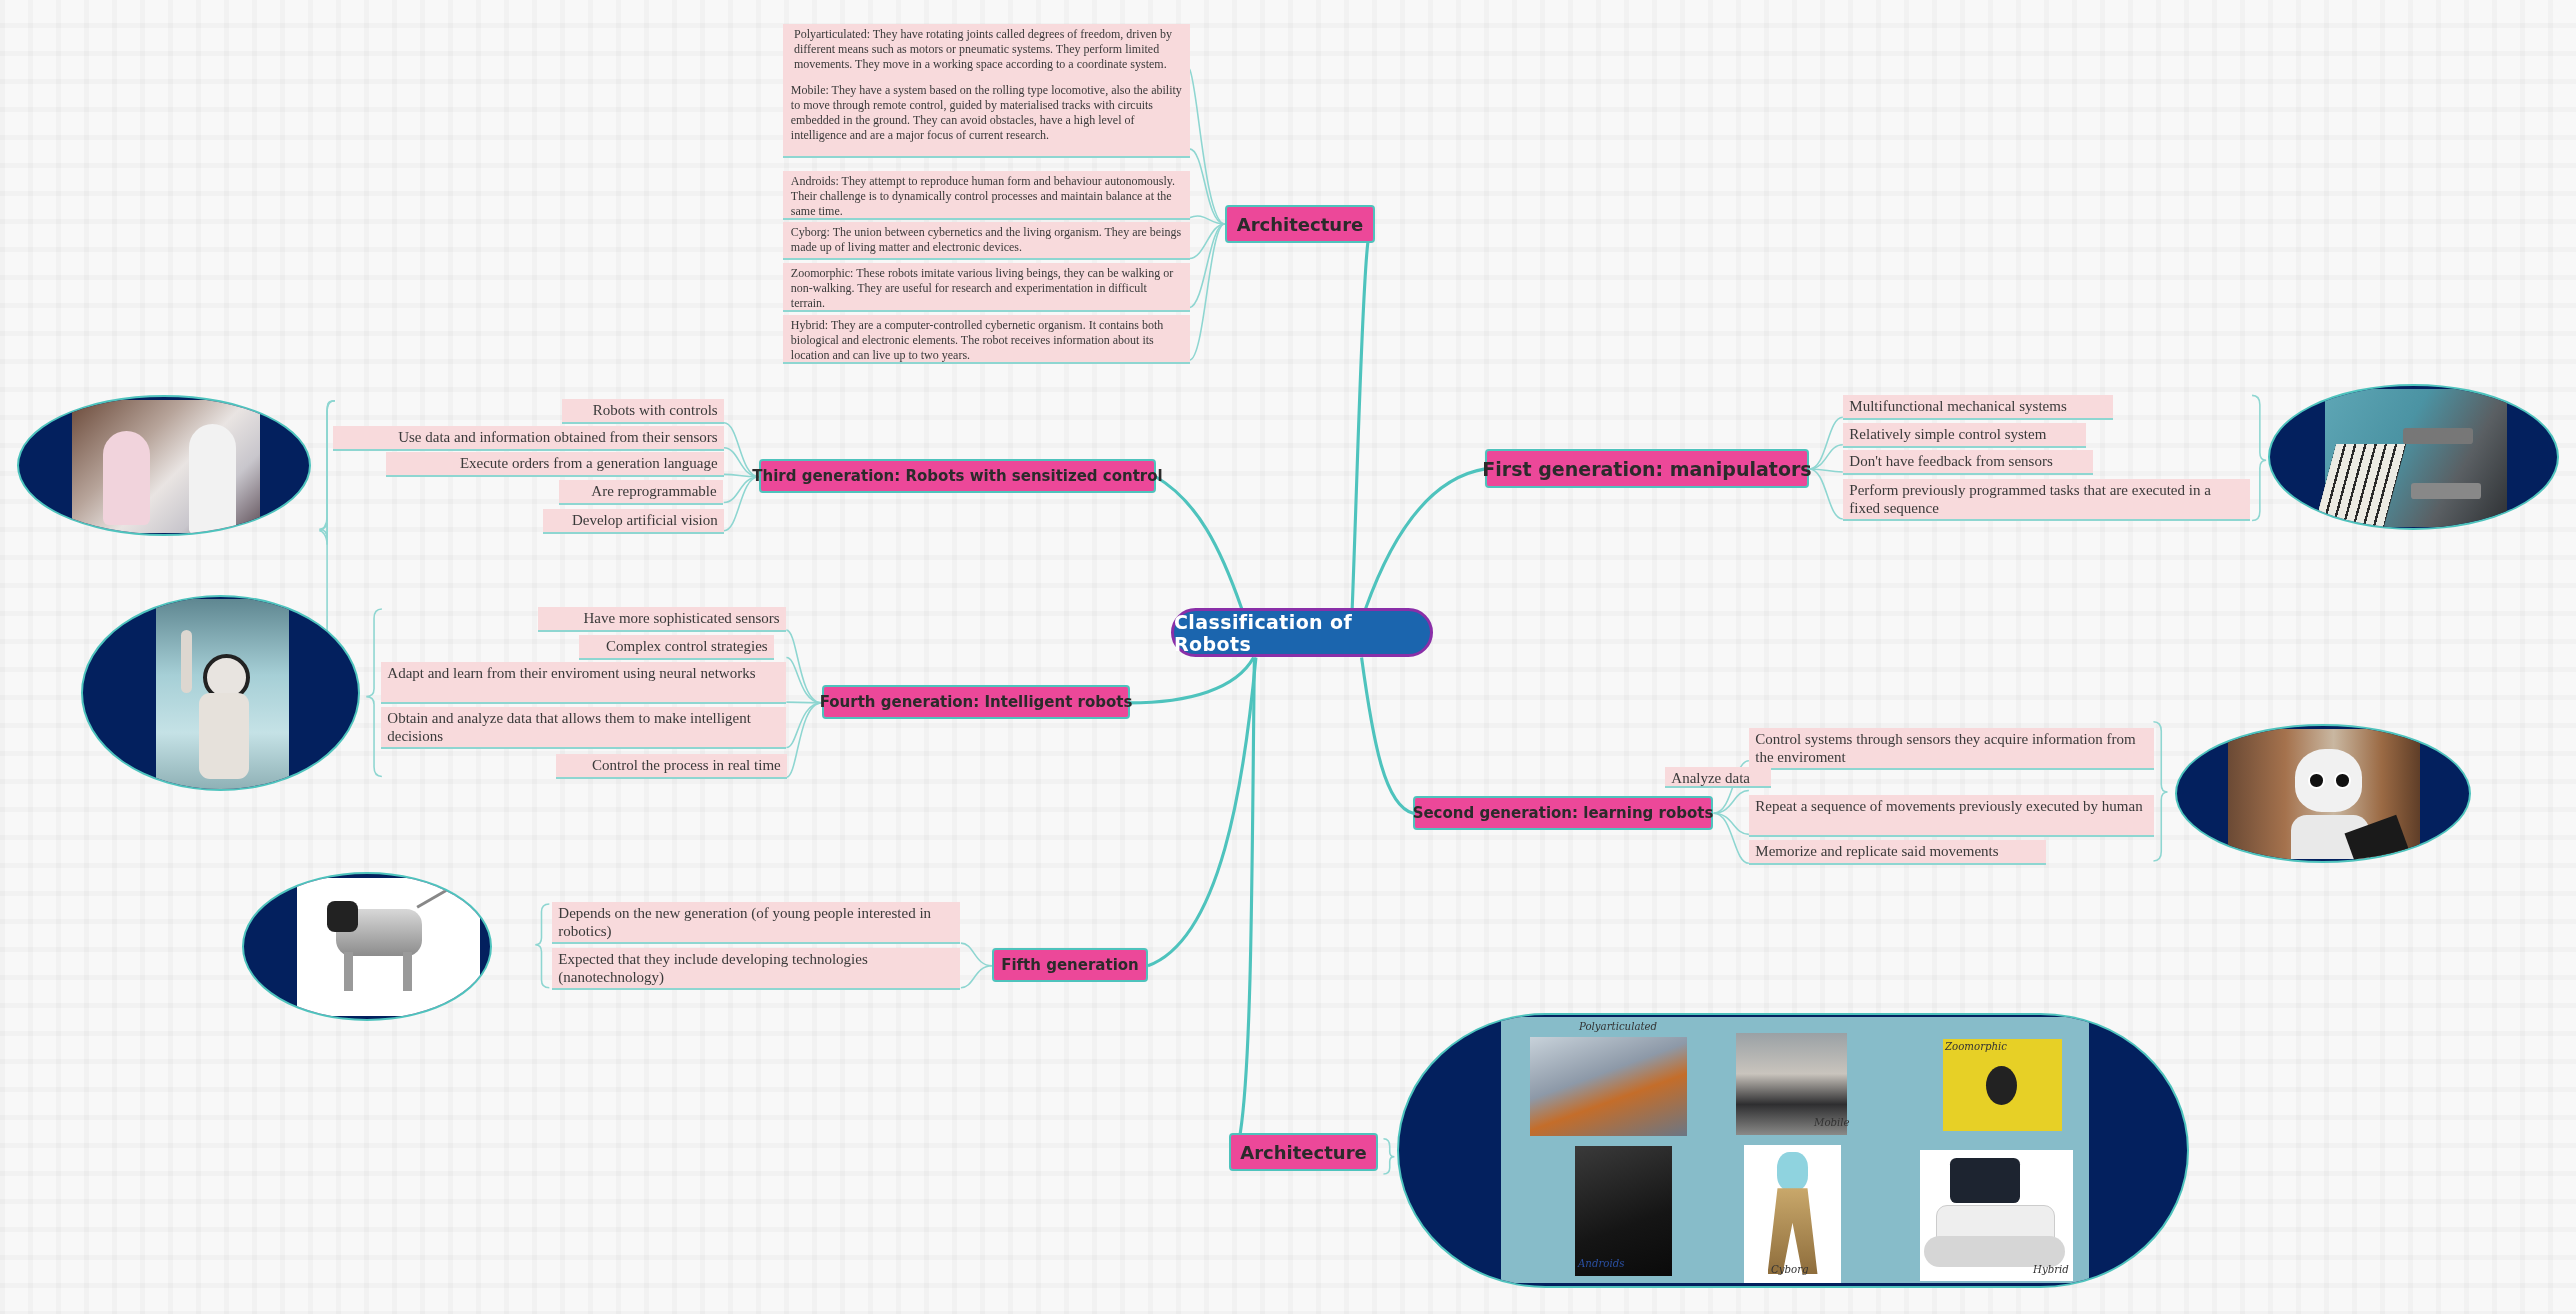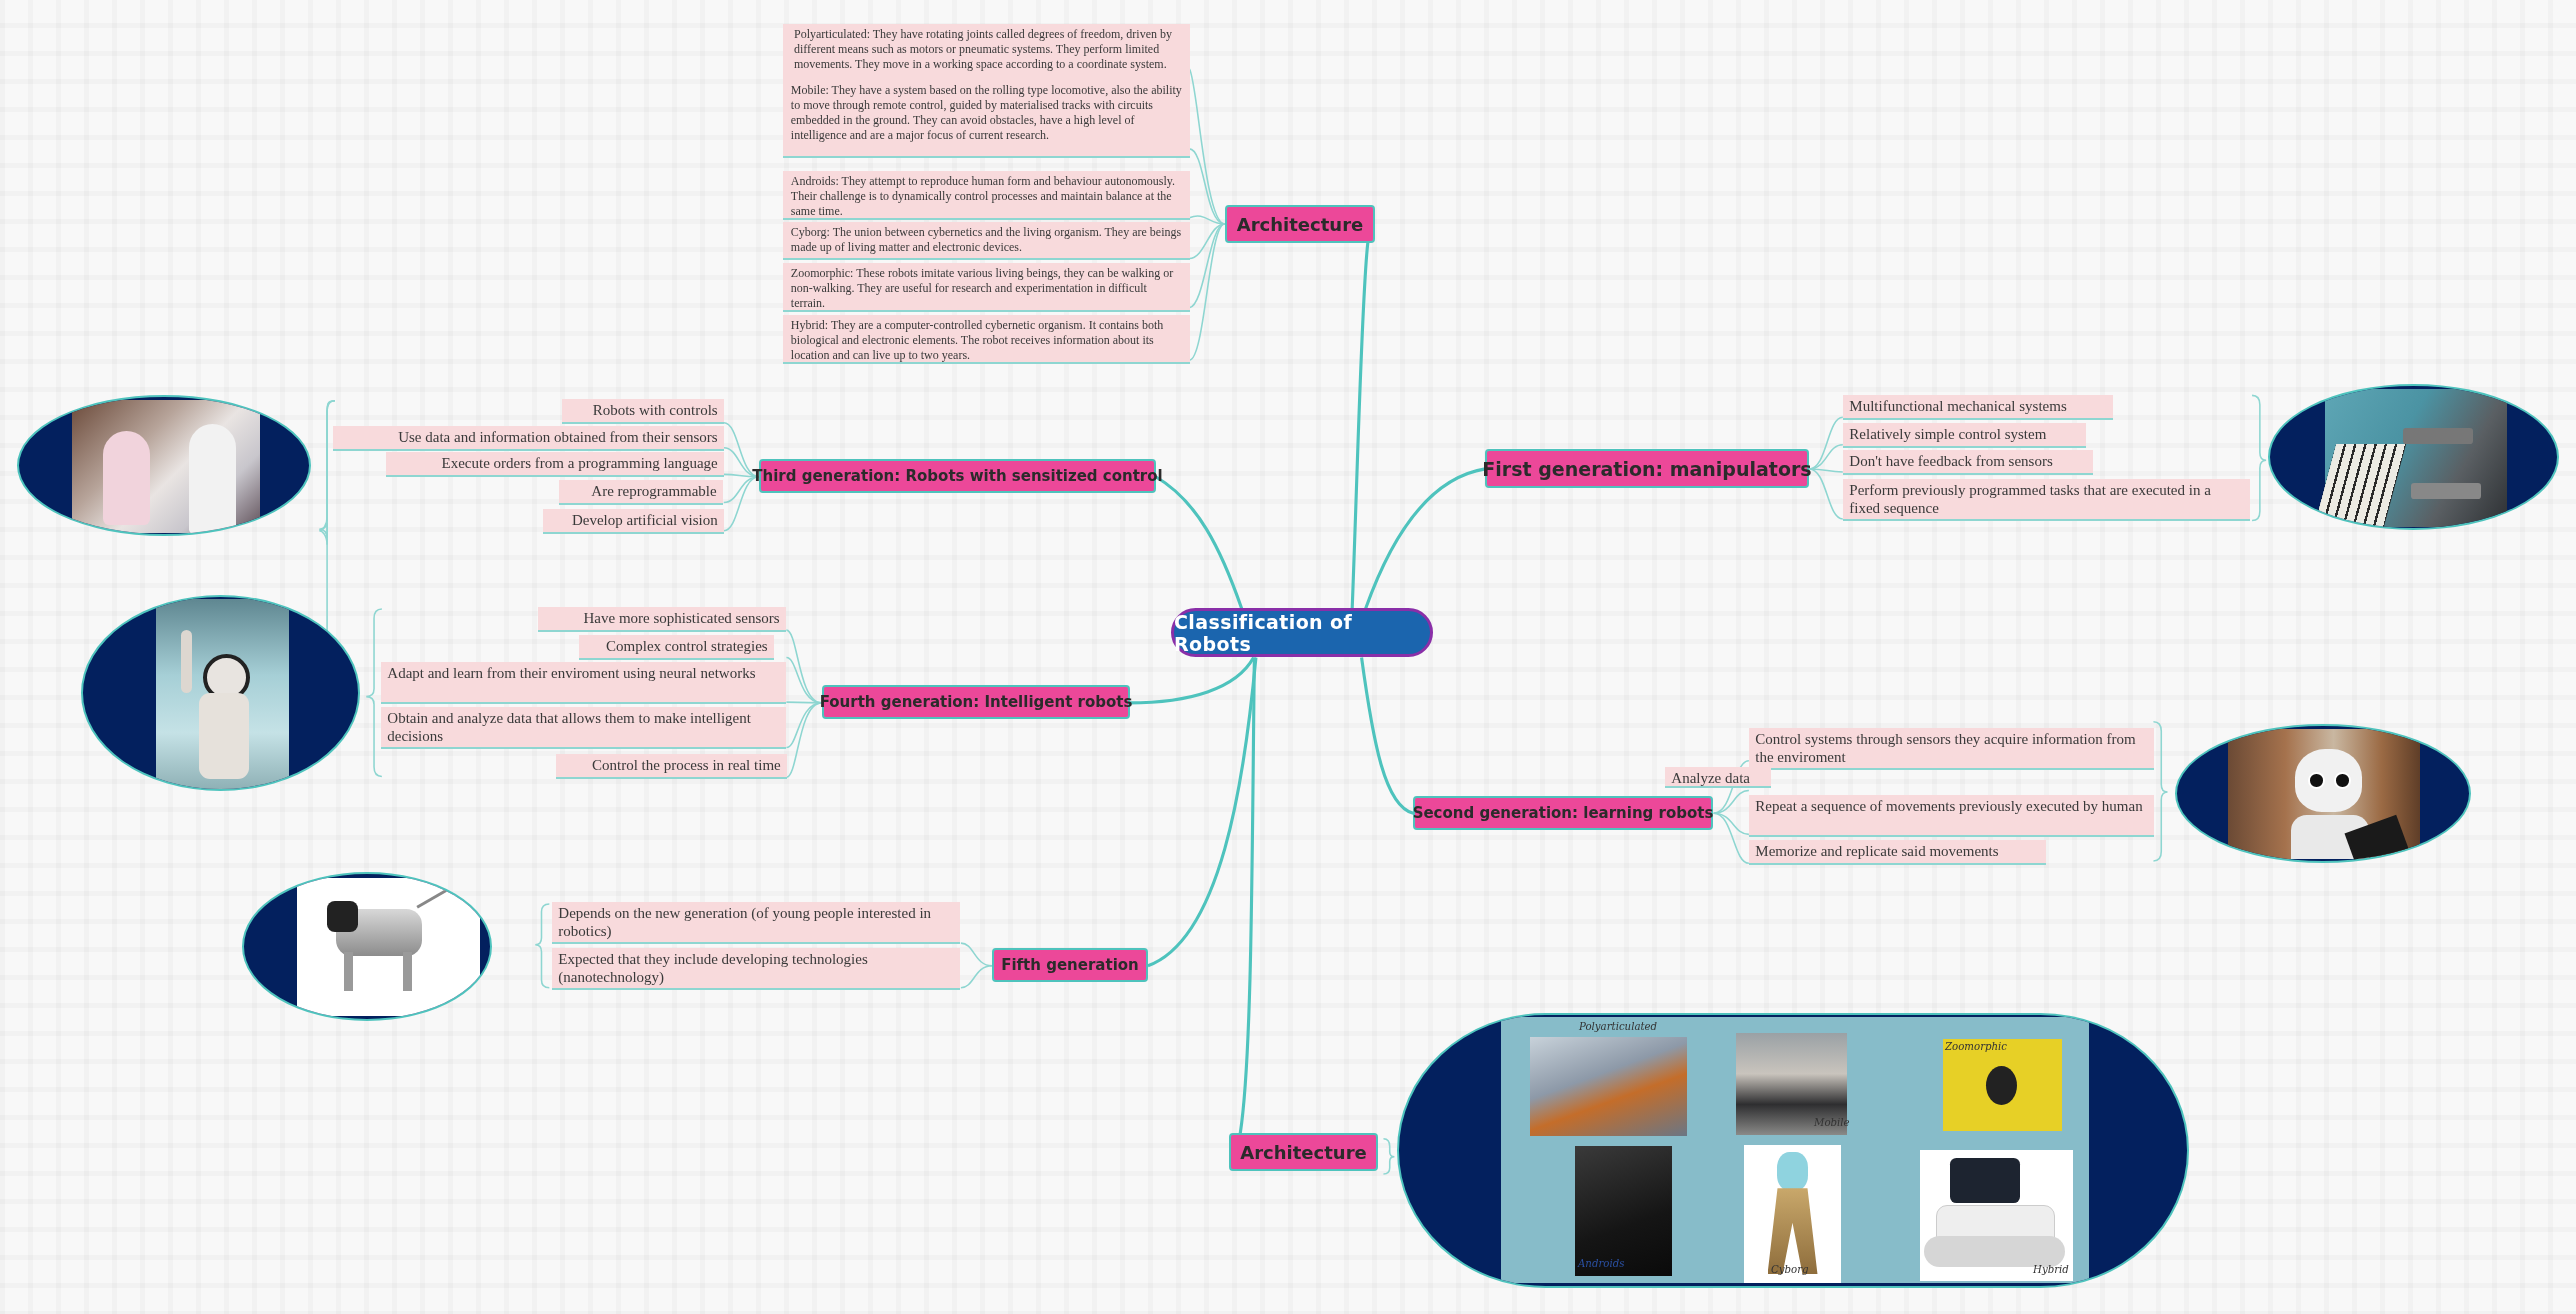--- a/index.html
+++ b/index.html
@@ -113,21 +113,21 @@
 <div class="leaf small" style="left:783px;top:171px;width:407px;height:49px;">Androids: They attempt to reproduce human form and behaviour autonomously. Their challenge is to dynamically control processes and maintain balance at the same time.</div>
 <div class="leaf small" style="left:783px;top:222px;width:407px;height:38px;font-family:Liberation Serif, serif;">Cyborg: The union between cybernetics and the living organism. They are beings made up of living matter and electronic devices.</div>
 <div class="leaf small" style="left:783px;top:263px;width:407px;height:49px;">Zoomorphic: These robots imitate various living beings, they can be walking or non-walking. They are useful for research and experimentation in difficult terrain.</div>
 <div class="leaf small" style="left:783px;top:315px;width:407px;height:49px;">Hybrid: They are a computer-controlled cybernetic organism. It contains both biological and electronic elements. The robot receives information about its location and can live up to two years.</div>
 
 <div class="node" style="left:759px;top:459px;width:397px;height:34px;font-size:15px;">
   <span>Third generation: Robots with sensitized control</span>
 </div>
 <div class="leaf right" style="left:562px;top:399px;width:162px;height:25px;">Robots with controls</div>
 <div class="leaf right" style="left:333px;top:426px;width:391px;height:25px;">Use data and information obtained from their sensors</div>
-<div class="leaf right" style="left:386px;top:452px;width:338px;height:25px;">Execute orders from a programming language</div>
+<div class="leaf right" style="left:386px;top:452px;width:338px;height:25px;">Execute orders from a generation language</div>
 <div class="leaf right" style="left:559px;top:480px;width:164px;height:25px;">Are reprogrammable</div>
 <div class="leaf right" style="left:543px;top:509px;width:181px;height:25px;">Develop artificial vision</div>
 <div class="pill" style="left:17px;top:395px;width:294px;height:141px;">
   <div class="photo" style="left:53px;top:3.1px;width:188px;height:133px;background:linear-gradient(135deg,#6b4a3a 0%,#b7a49a 35%,#e9e4e2 55%,#c8c6cc 75%,#5b4b55 100%);">
     <div style="position:absolute;left:31px;top:31px;width:47px;height:94px;border-radius:23.5px 23.5px 6.3px 6.3px;background:#f1d3dc;"></div>
     <div style="position:absolute;left:117px;top:23.5px;width:47px;height:110px;border-radius:23.5px 23.5px 4.7px 4.7px;background:#f2f2f2;"></div>
   </div>
 </div>
 
 <div class="node" style="left:822px;top:685px;width:308px;height:34px;font-size:15px;">

